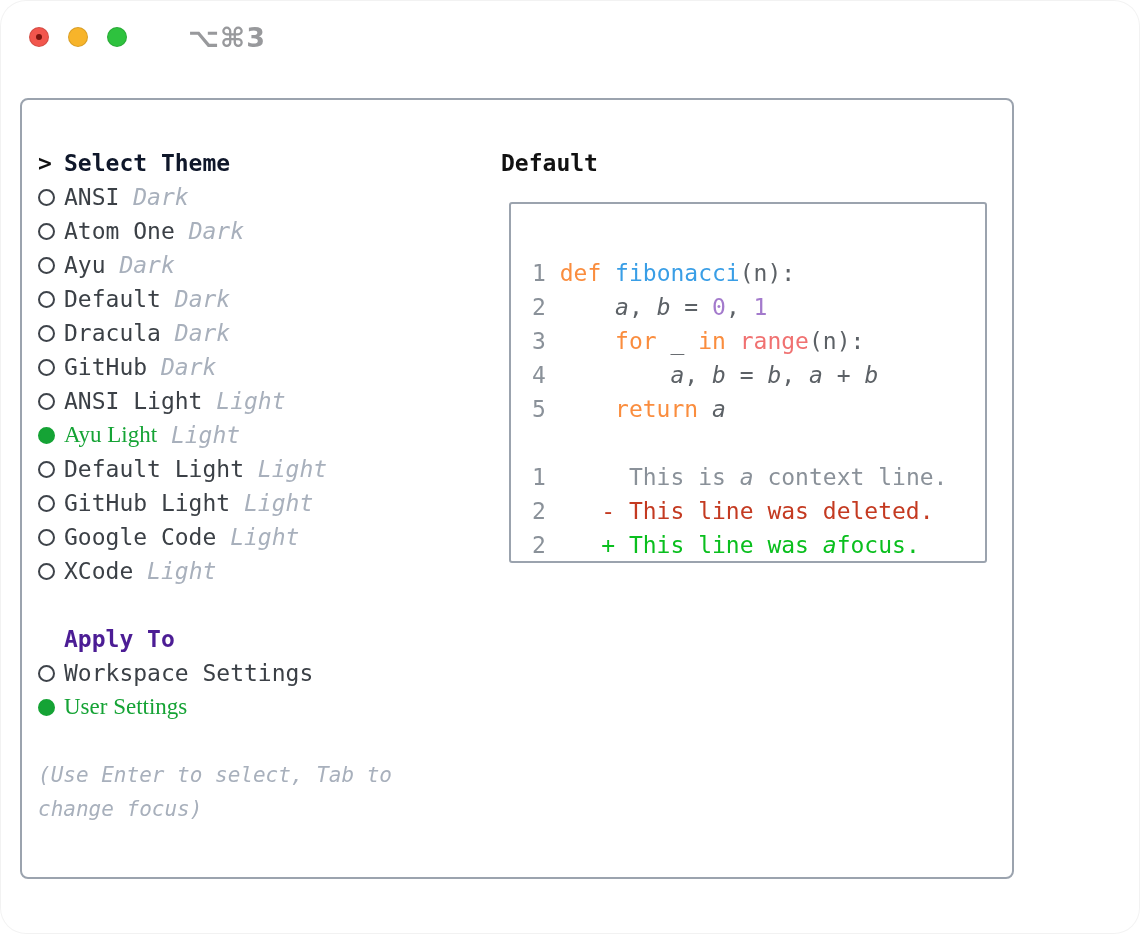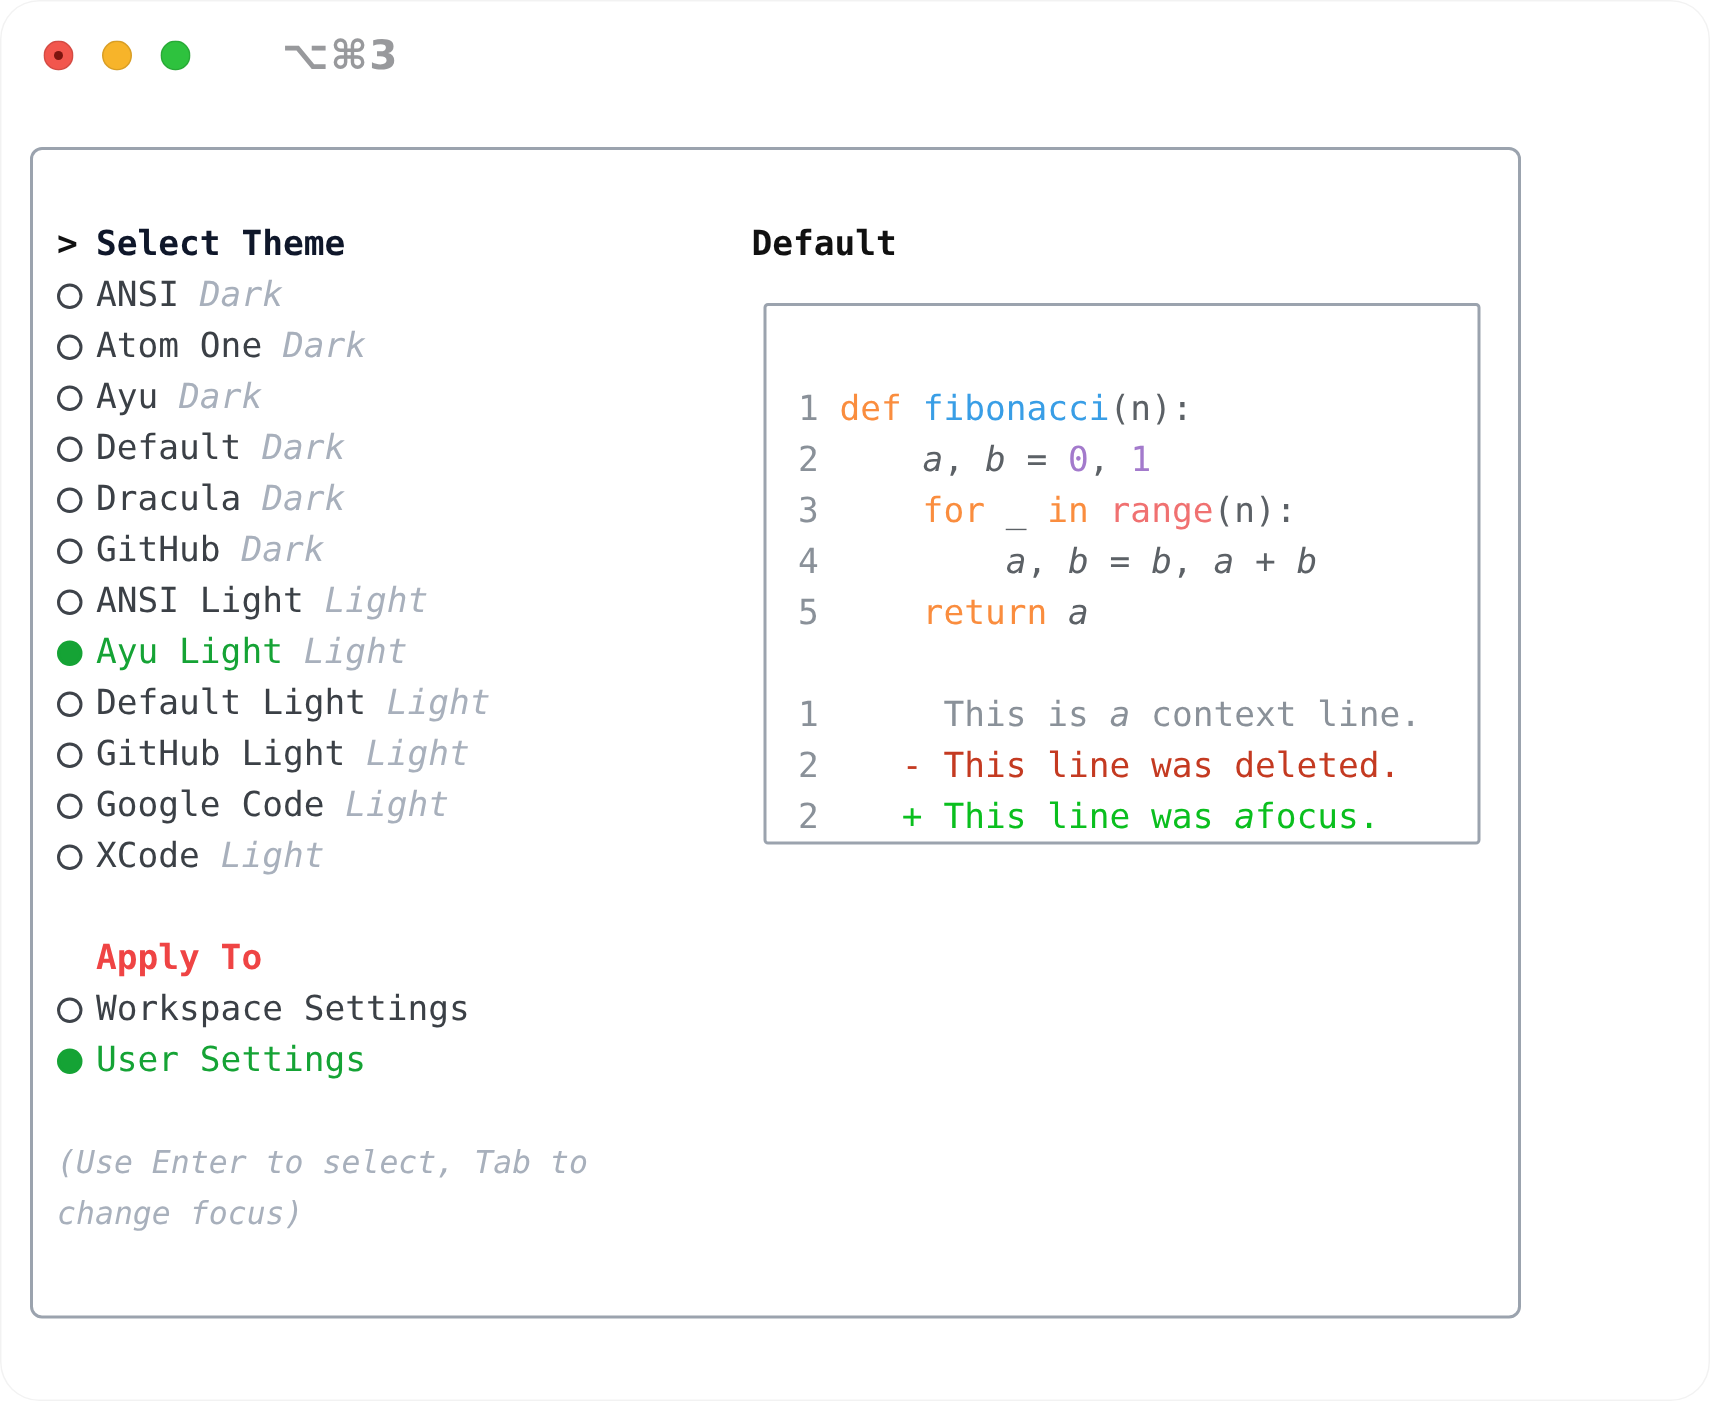--- a/index.html
+++ b/index.html
@@ -51,21 +51,21 @@
     width:26px; display:flex; align-items:center; flex:none;
   }
   .marker.radio::before {
     content:''; display:block; width:13px; height:13px;
     border:2px solid #3e434a; border-radius:50%;
   }
   .marker.radio.sel::before { background:#15a335; border-color:#15a335; }
   .marker.prompt { color:#111; font-weight:bold; }
   .heading-label { color:#0f172a; font-weight:bold; }
   .theme-name { color:#3b4046; }
-  .theme-name.sel { color:#15a335; }
+  .theme-name.sel { color:#15a335;font-family:Liberation Serif, serif; }
   .variant { color:#a8b0bc; font-style:italic; margin-left:1ch; }
   .left-col { position:absolute; left:16px; top:46px; width:450px; }
   .spacer { height:34px; }
   .hint {
     font-size:21px; line-height:34px; color:#a8b0bc;
     font-style:italic; max-width:29ch; white-space:normal;
   }
   
   .right-col { position:absolute; left:487px; top:46px; }
   .preview-heading {
@@ -122,21 +122,21 @@
           <div class="row"><span class="marker radio"></span><span class="theme-name">Default Light</span><span class="variant">Light</span></div>
           <div class="row"><span class="marker radio"></span><span class="theme-name">GitHub Light</span><span class="variant">Light</span></div>
           <div class="row"><span class="marker radio"></span><span class="theme-name">Google Code</span><span class="variant">Light</span></div>
           <div class="row"><span class="marker radio"></span><span class="theme-name">XCode</span><span class="variant">Light</span></div>
         </div>
 
       <div class="spacer"></div>
 
       <div class="row">
         <span class="marker"></span>
-        <span class="heading-label" style="font-weight:bold;color:#ef4444">Apply To</span>
+        <span class="heading-label" style="font-weight:bold;color:#4c1d95">Apply To</span>
       </div>
 
       <div id="apply-list">
           <div class="row"><span class="marker radio"></span><span class="theme-name">Workspace Settings</span></div>
           <div class="row"><span class="marker radio sel"></span><span class="theme-name sel">User Settings</span></div>
         </div>
 
       <div class="spacer"></div>
 
       <div class="hint">(Use Enter to select, Tab to change focus)</div>

